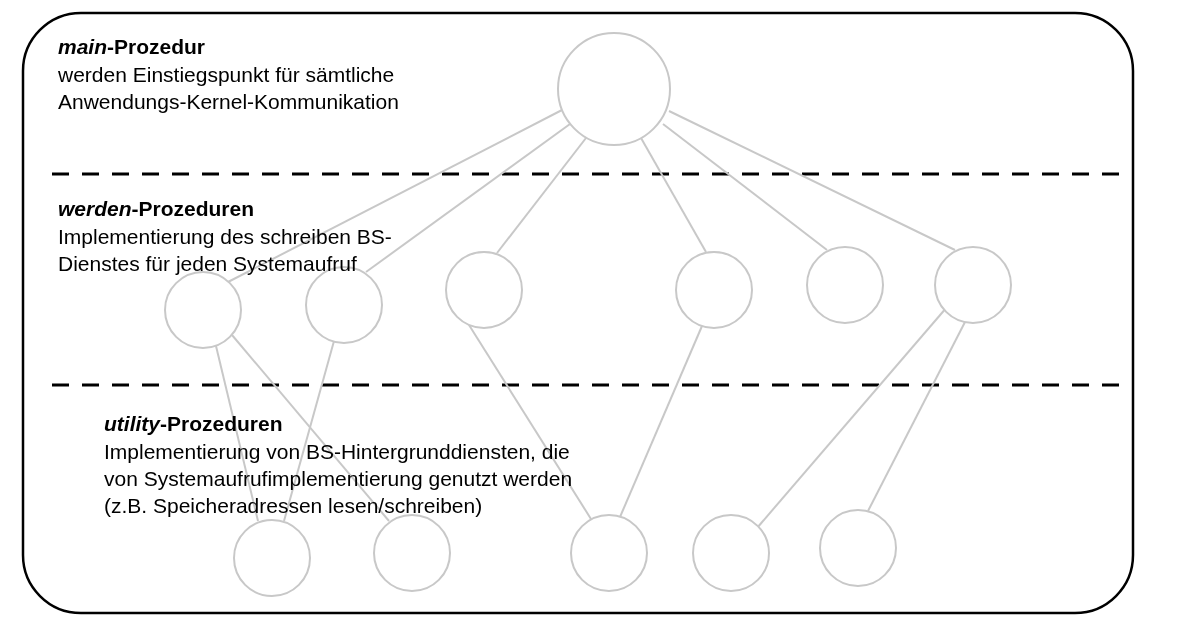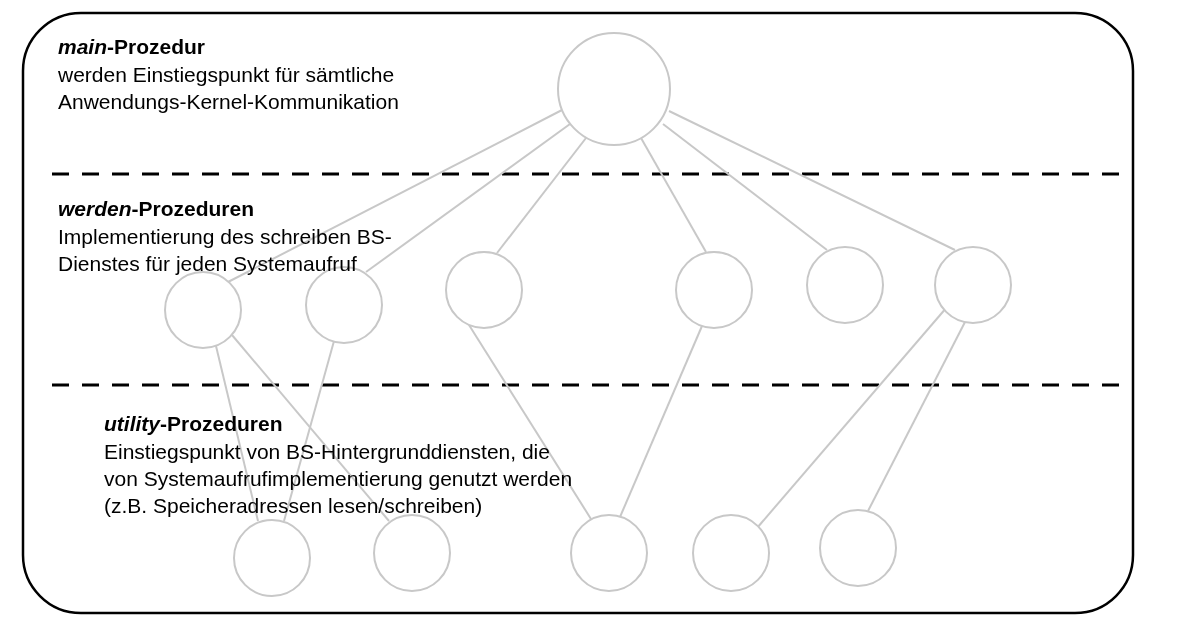--- a/index.html
+++ b/index.html
@@ -102,18 +102,18 @@
   </div>
 
   <div class="layer-text" id="layer-handler-text">
     <div class="layer-title"><span class="em">werden</span><span>-Prozeduren</span></div>
     <div class="layer-desc">Implementierung des schreiben BS-
 Dienstes für jeden Systemaufruf</div>
   </div>
 
   <div class="layer-text" id="layer-utility-text">
     <div class="layer-title"><span class="em">utility</span><span>-Prozeduren</span></div>
-    <div class="layer-desc">Einstiegspunkt von BS-Hintergrunddiensten, die
+    <div class="layer-desc">Implementierung von BS-Hintergrunddiensten, die
 von Systemaufrufimplementierung genutzt werden
 (z.B. Speicheradressen lesen/schreiben)</div>
   </div>
 
 </div>
 
 </body></html>

